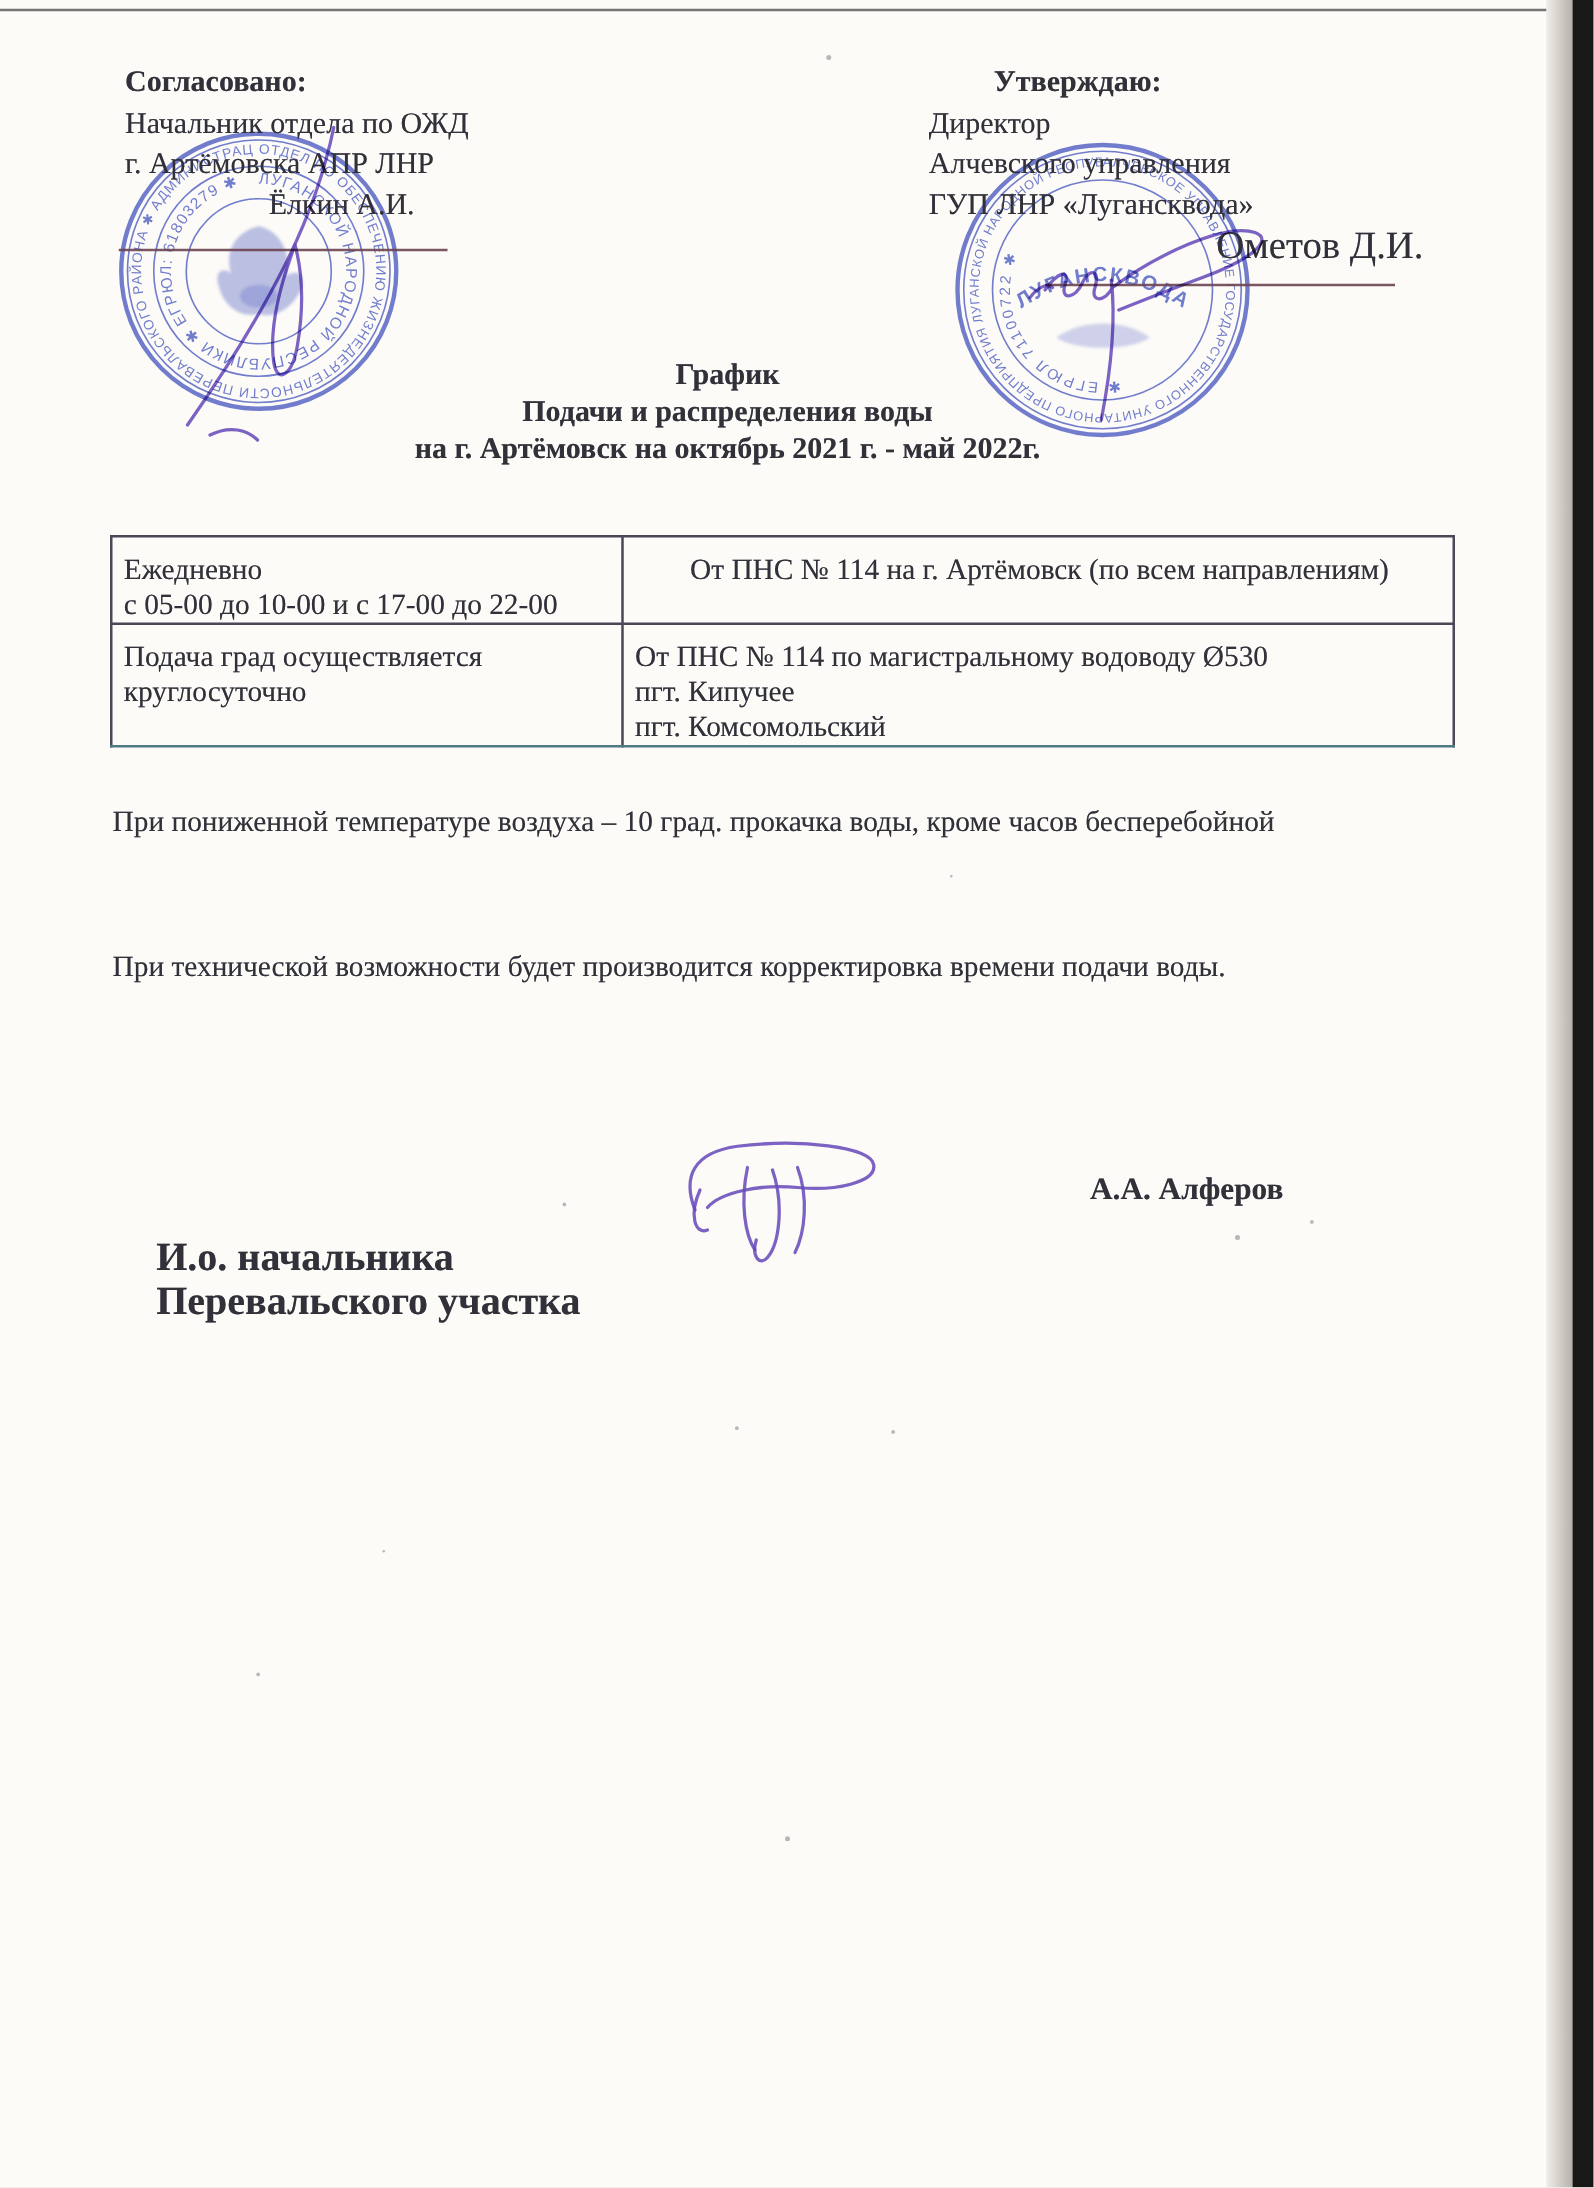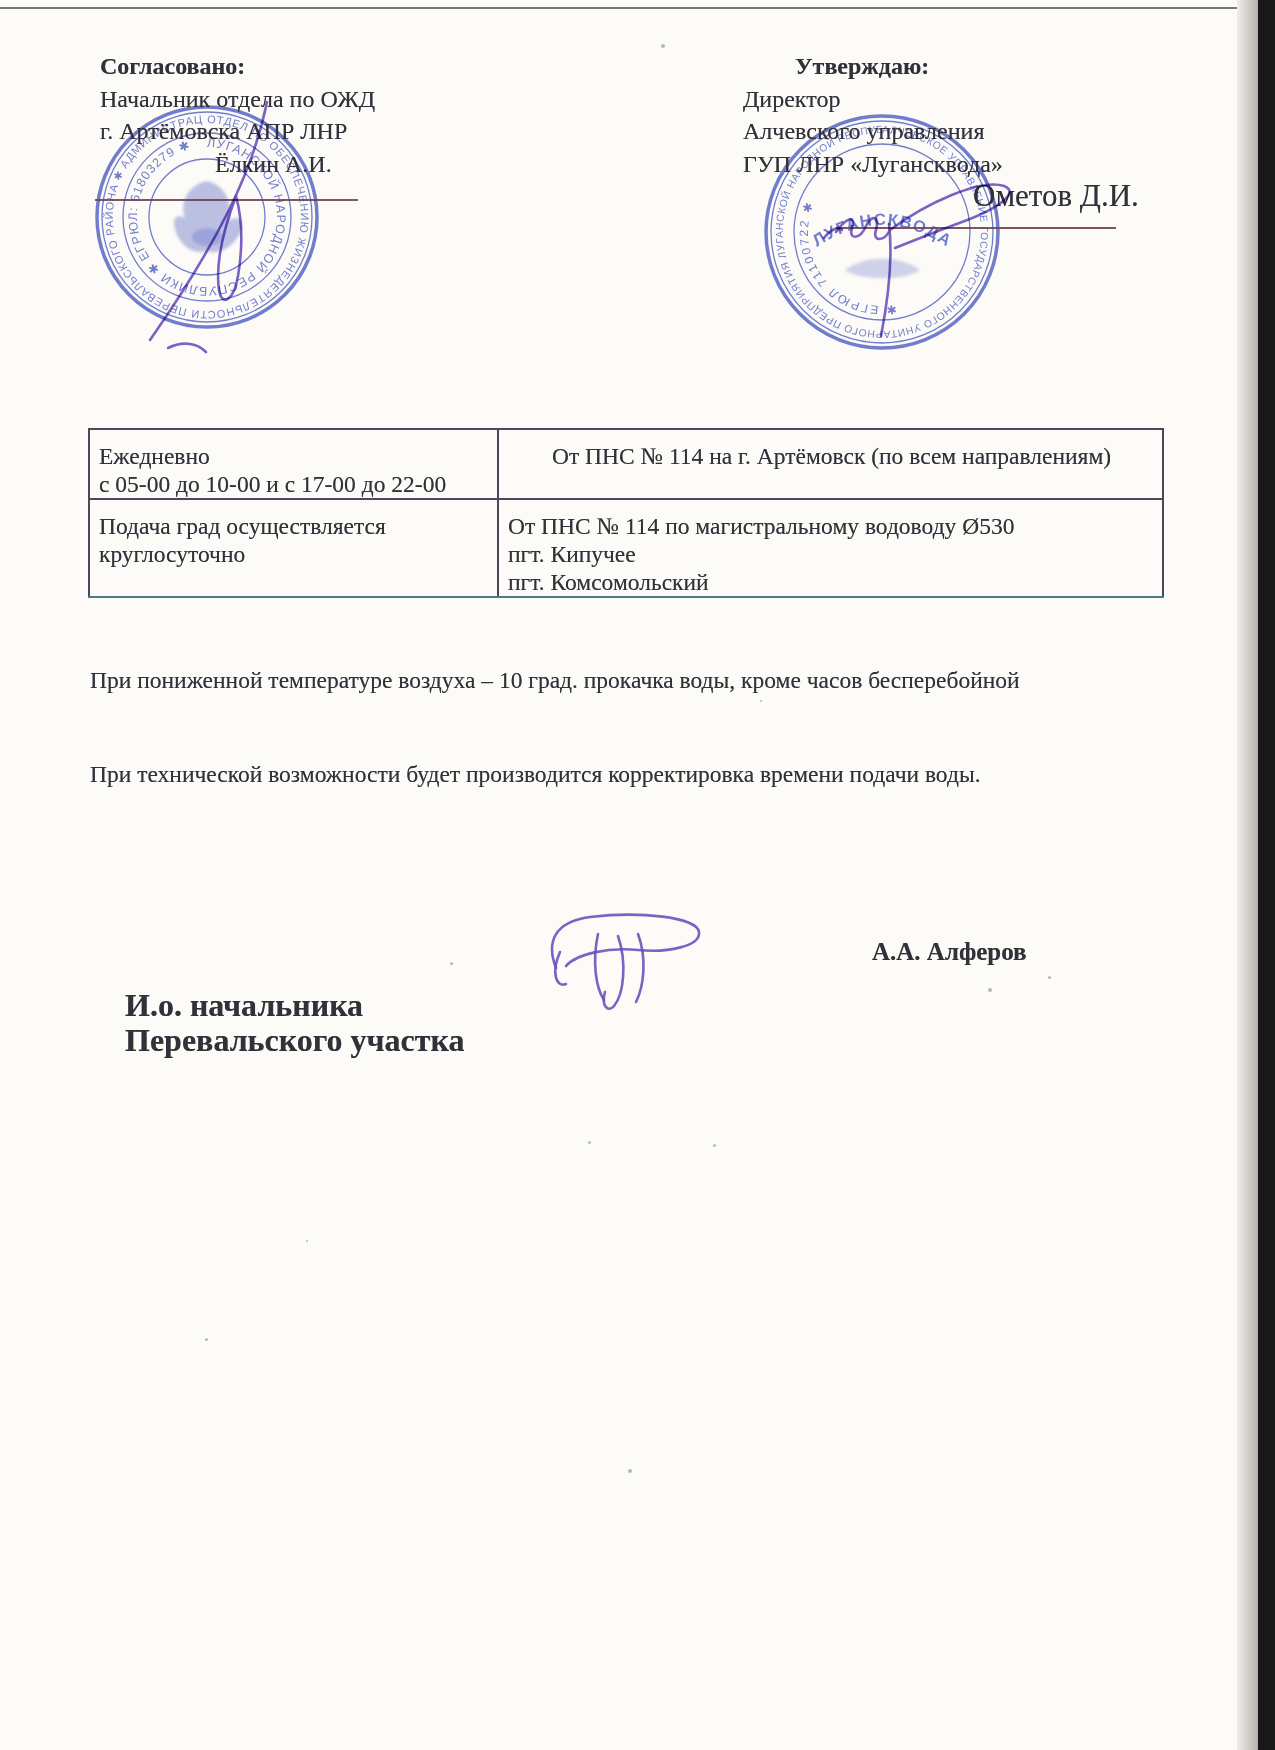--- a/index.html
+++ b/index.html
@@ -38,21 +38,21 @@
 
   
   table.sched{position:absolute;left:88px;top:428px;border-collapse:collapse;table-layout:fixed;}
   table.sched td{border:2px solid #4e4757;vertical-align:top;
     font-size:23.5px;line-height:28px;padding:12px 6px 0 9px;}
   table.sched tr.r2 td{border-bottom-color:#4d7a85;}
   td.src1 div{padding-left:44px;}
 
   
   .para{position:absolute;left:90px;width:1020px;font-size:23.5px;line-height:33px;}
-  .p1{top:606px;} .p2{top:664px;} .p3{top:758px;}
+  .p1{top:606px;} .p2{top:642px;} .p3{top:758px;}
 
   
   .signoff-pos{position:absolute;left:125px;top:988px;font-size:32px;font-weight:700;line-height:34.5px;}
   .signoff-name{position:absolute;left:872px;top:938px;font-size:25px;font-weight:700;}
 
   
   svg.stamp{position:absolute;mix-blend-mode:multiply;opacity:.78;}
   svg.stamp text{font-family:"Liberation Sans", sans-serif;fill:#4a5bc6;}
   .stamp-left{left:75px;top:85px;}
   .stamp-right{left:745px;top:95px;}
@@ -121,20 +121,25 @@
 
   <div class="hdr hdr-right txt">
     <div class="lbl">Утверждаю:</div>
     <div>Директор</div>
     <div>Алчевского управления</div>
     <div>ГУП ЛНР  «Лугансквода»</div>
     <div class="signer">Ометов Д.И.</div>
   </div>
   <div class="sig-line right"></div>
 
+  <div class="title txt">
+    <div>График</div>
+    <div>Подачи и распределения воды</div>
+    <div>на г. Артёмовск на октябрь 2021 г. - май 2022г.</div>
+  </div>
 
   <table class="sched txt">
     <colgroup>
         <col style="width:409px">
         <col style="width:665px">
       </colgroup>
     <tbody>
         <tr style="height:60px;">
       <td>
         <div>Ежедневно</div>

